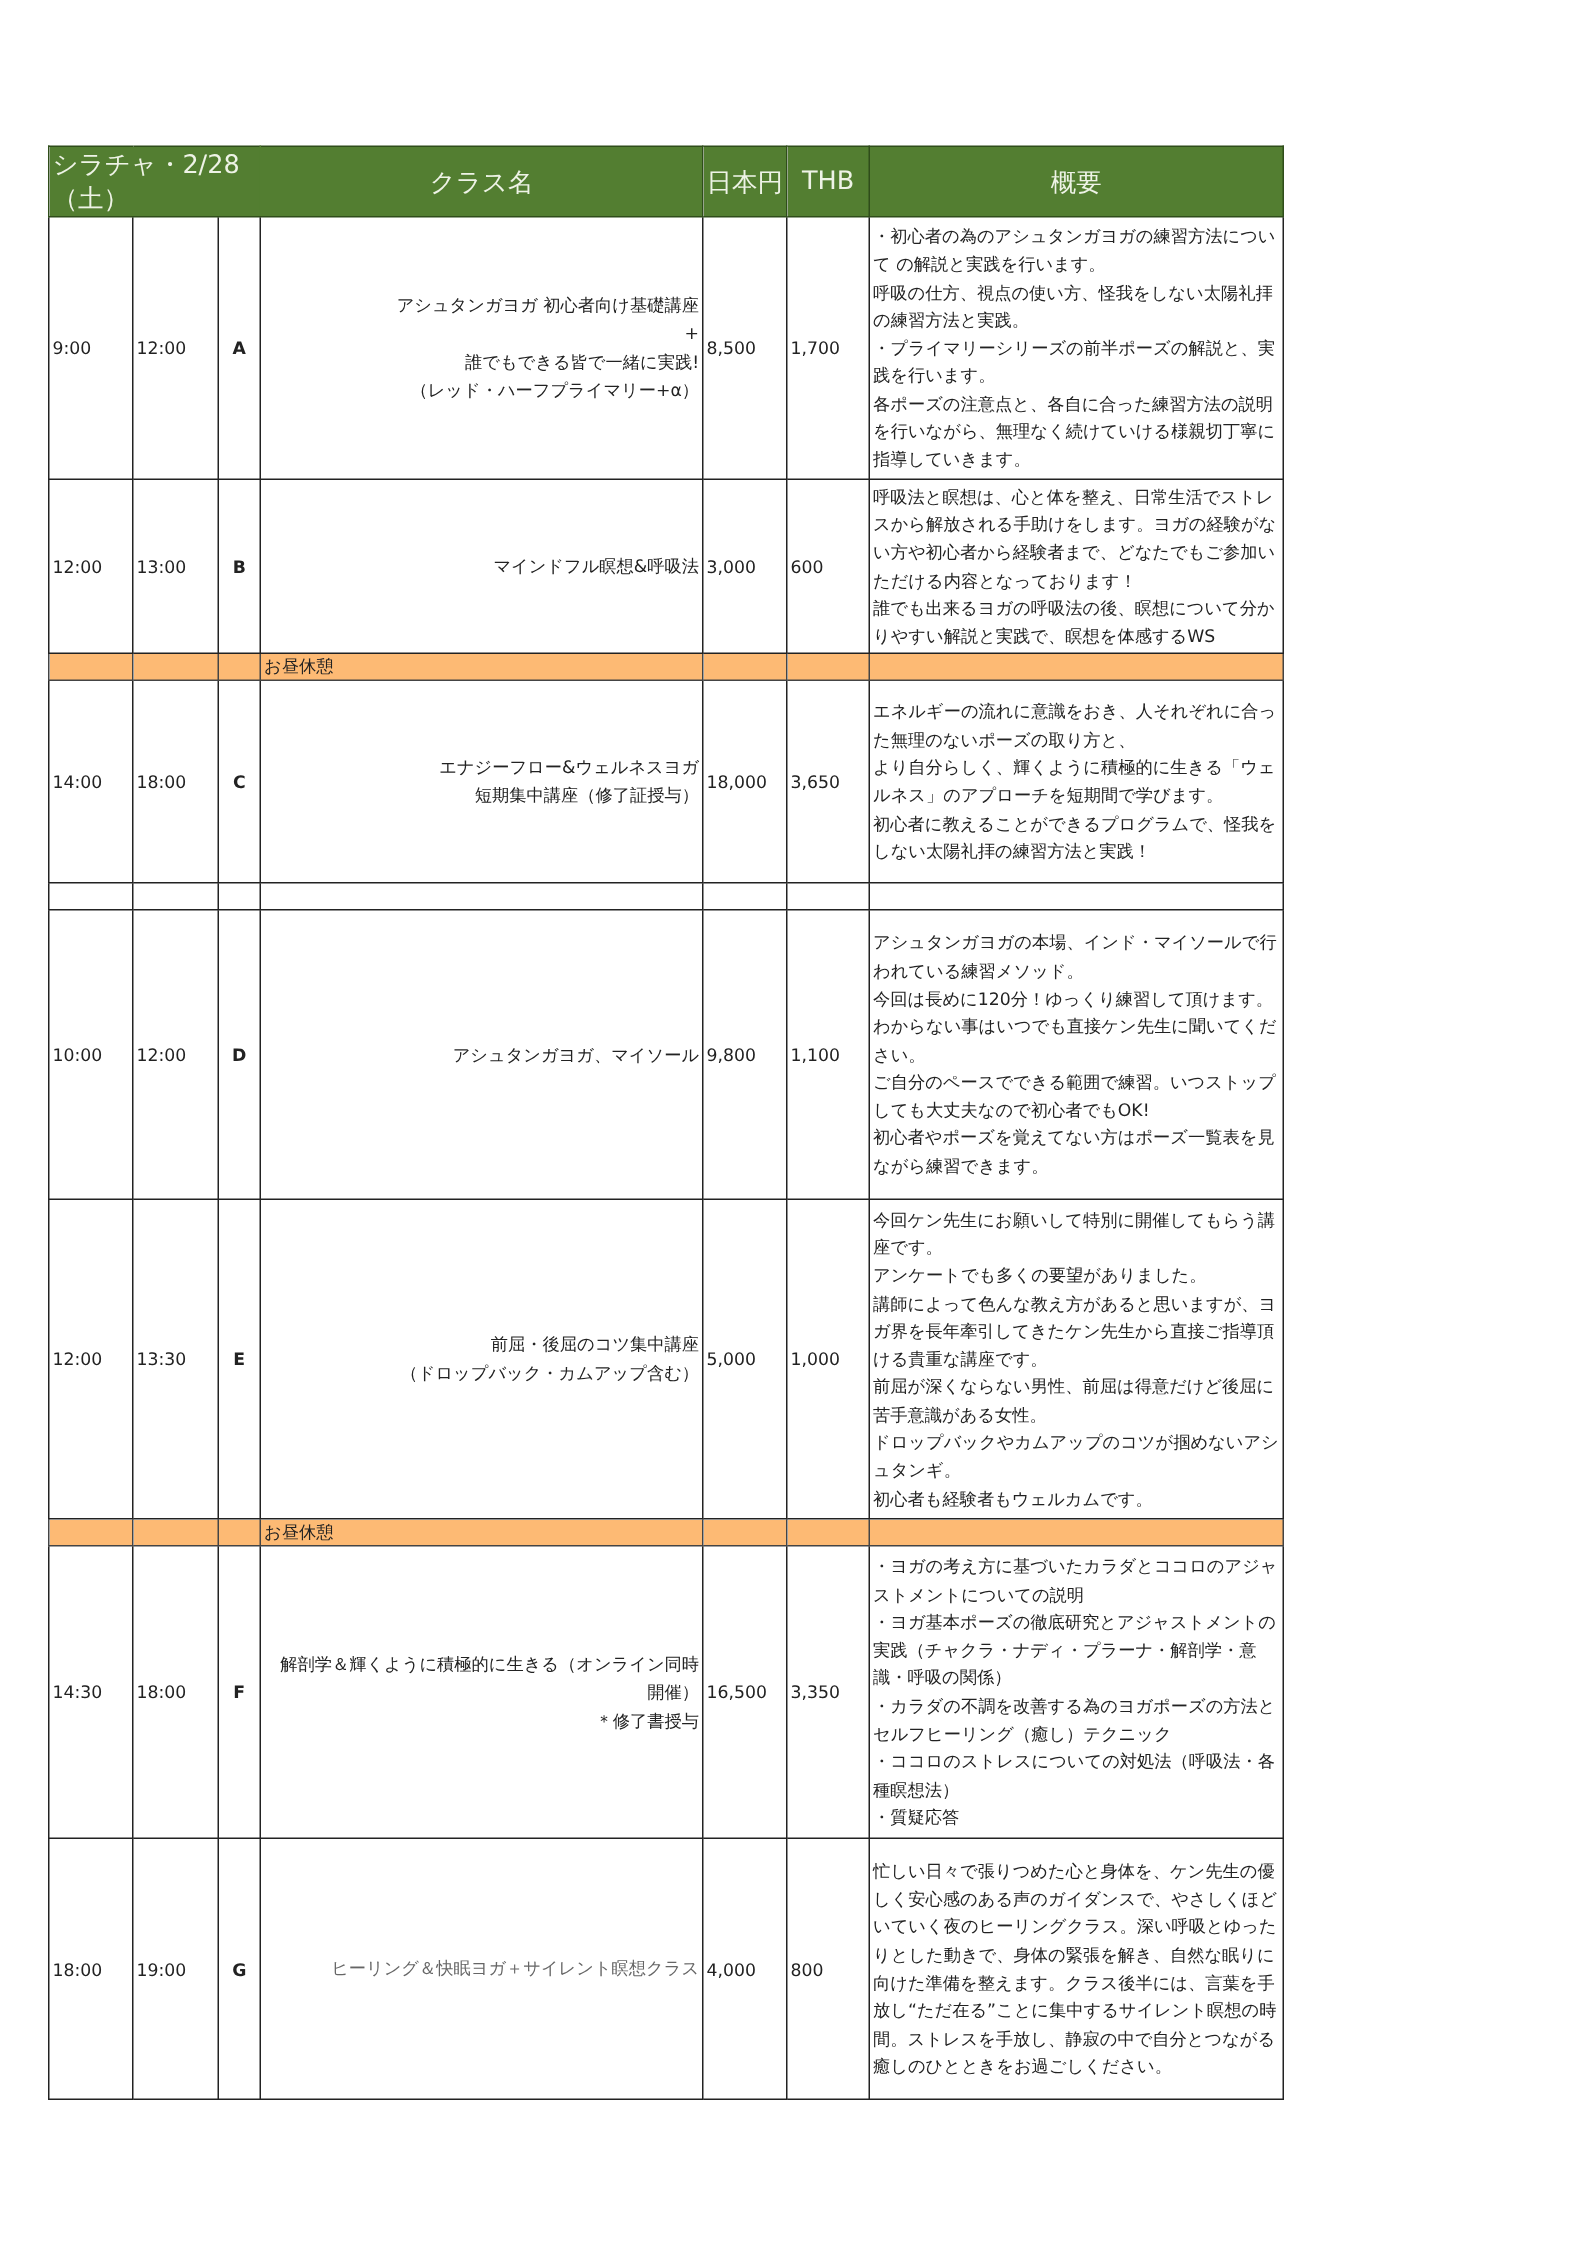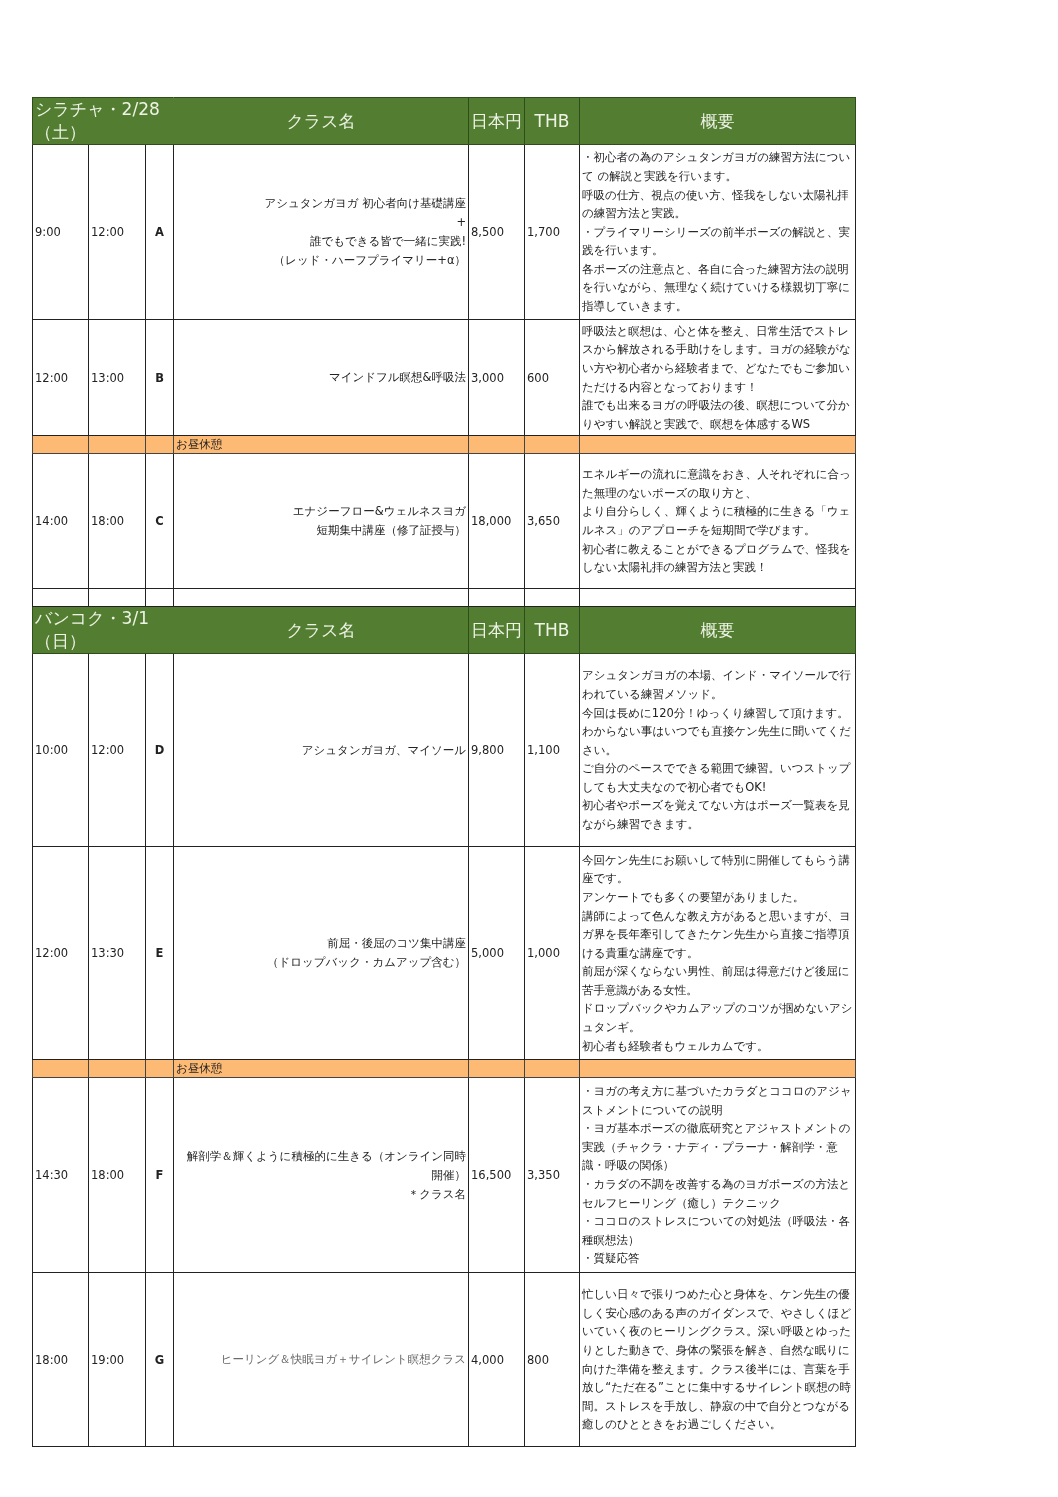--- a/index.html
+++ b/index.html
@@ -126,27 +126,20 @@
     <tr class="blank">
       <td></td>
         <td></td>
         <td></td>
         <td></td>
         <td></td>
         <td></td>
         <td></td>
     </tr>
 
-    <tr class="hdr">
-      <td class="loc" colspan="3">バンコク・3/1（日）</td>
-      <td>クラス名</td>
-      <td>日本円</td>
-      <td>THB</td>
-      <td>概要</td>
-    </tr>
 
     <tr style="height:193px;">
       <td class="num">10:00</td>
       <td class="num">12:00</td>
       <td class="letter">D</td>
       <td class="cls">
         <div>アシュタンガヨガ、マイソール</div>
       </td>
       <td class="num">9,800</td>
       <td class="num">1,100</td>
@@ -188,21 +181,21 @@
         <td></td>
         <td></td>
     </tr>
 
     <tr style="height:195px;">
       <td class="num">14:30</td>
       <td class="num">18:00</td>
       <td class="letter">F</td>
       <td class="cls">
         <div>解剖学＆輝くように積極的に生きる（オンライン同時開催）</div>
-        <div>＊クラス名</div>
+        <div>＊修了書授与</div>
       </td>
       <td class="num small-num">16,500</td>
       <td class="num small-num">3,350</td>
       <td class="sum">
           <div>・ヨガの考え方に基づいたカラダとココロのアジャストメントについての説明
 ・ヨガ基本ポーズの徹底研究とアジャストメントの実践（チャクラ・ナディ・プラーナ・解剖学・意識・呼吸の関係）
 ・カラダの不調を改善する為のヨガポーズの方法とセルフヒーリング（癒し）テクニック
 ・ココロのストレスについての対処法（呼吸法・各種瞑想法）
 ・質疑応答</div>
         </td>

